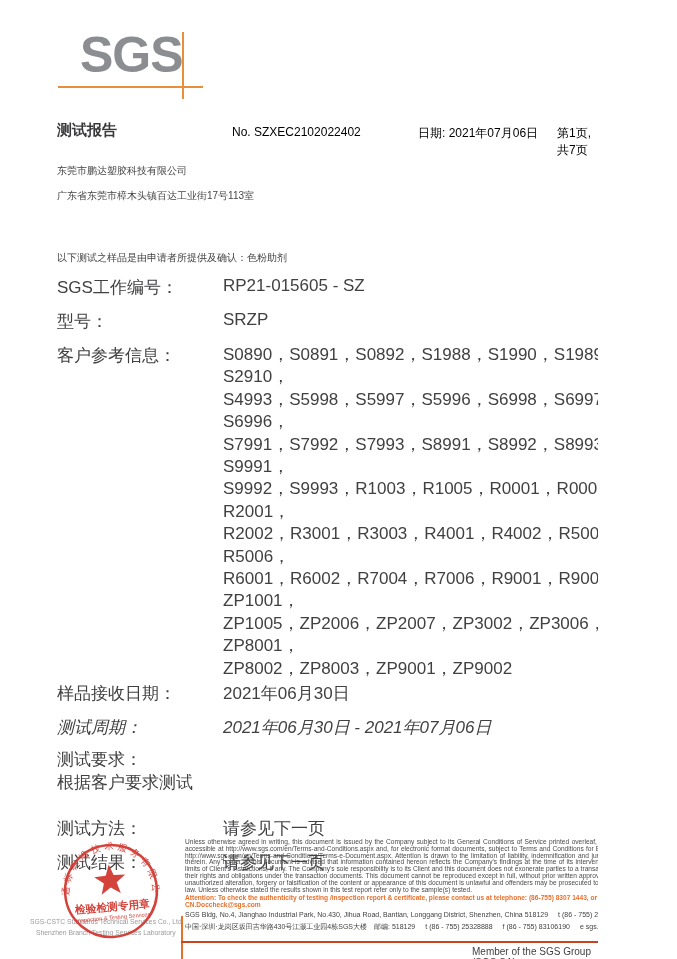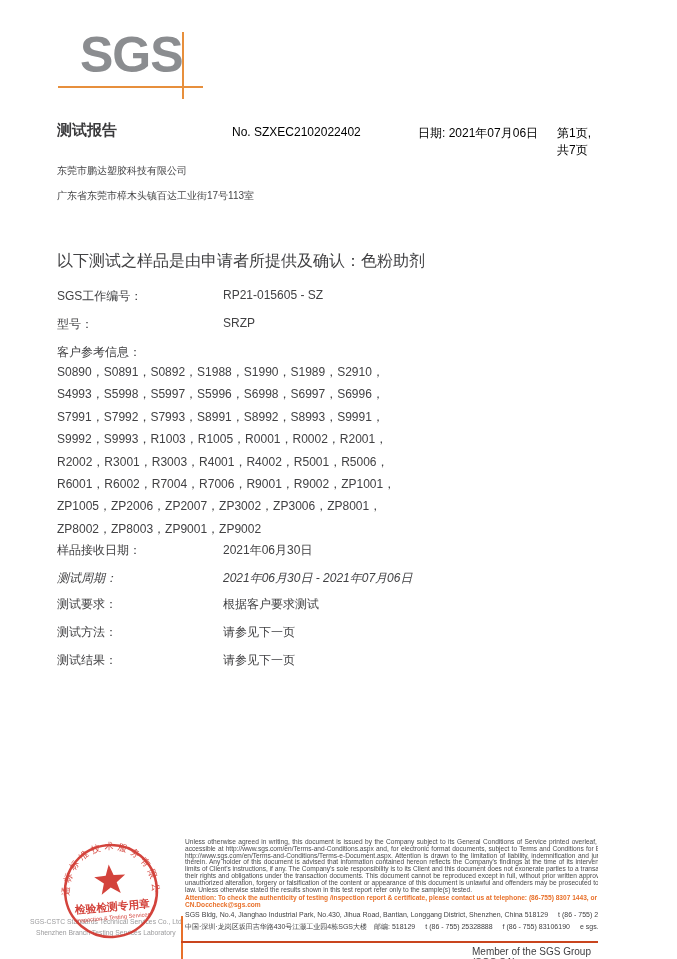--- a/index.html
+++ b/index.html
@@ -15,32 +15,32 @@
   .logo-vline { position:absolute; left:182px; top:32px; width:2px; height:67px; background:#e78f3c; }
   
   .report-title { position:absolute; left:57px; top:121px; font-size:15px; font-weight:bold; color:#3a3a3c; }
   .hdr { position:absolute; top:125px; font-size:12px; color:#000000; }
   .hdr-no { left:232px; }
   .hdr-date { left:418px; }
   .hdr-page { left:557px; }
   
   .applicant { position:absolute; left:57px; top:158px; font-size:10px; line-height:25px; color:#454547; }
   
-  .intro { position:absolute; left:57px; top:251px; font-size:16px; color:#414143; }
+  .intro { position:absolute; left:57px; top:251px; font-size:10px; color:#414143; }
   
-  .fields { position:absolute; left:57px; top:288px; width:583px; font-size:12px; }
+  .fields { position:absolute; left:57px; top:276px; width:583px; font-size:17px; }
   .frow { display:flex; }
   .flabel { width:166px; flex:none; }
   .fvalue { flex:1; }
   .mb11 { margin-bottom:11px; }
   .mb9 { margin-bottom:9px;font-style:italic; }
-  .mb5 { margin-bottom:11px; }
+  .mb5 { margin-bottom:23px;flex-direction:column; }
   .mb13 { margin-bottom:13px; }
   .ref-lines div { line-height:22.4px; }
-  .frow-refs { margin-bottom:2px;flex-direction:column; }
+  .frow-refs { margin-bottom:2px; }
   .conclusion-text { line-height:19px; text-align:justify; }
   
   .footer-text { position:absolute; left:185px; top:839px; width:483px; color:#4a4a4c; }
   .disclaimer { font-size:6.6px; line-height:6.8px; text-align:justify; }
   .attention { font-size:6.6px; line-height:7px; font-weight:bold; color:#e8702a; margin-top:1px; }
   .addr-row { font-size:7px; line-height:11px; margin-top:1px; white-space:nowrap; color:#3f3f41; }
   .addr-row span { margin-right:10px; }
   .vline-footer { position:absolute; left:181px; top:916px; width:2px; height:43px; background:#e8702a; }
   .member-rule { position:absolute; left:181px; top:941px; width:496px; height:2px; background:#c9451e; }
   .member-text { position:absolute; left:472px; top:946px; font-size:10px; color:#3f3f41; }

